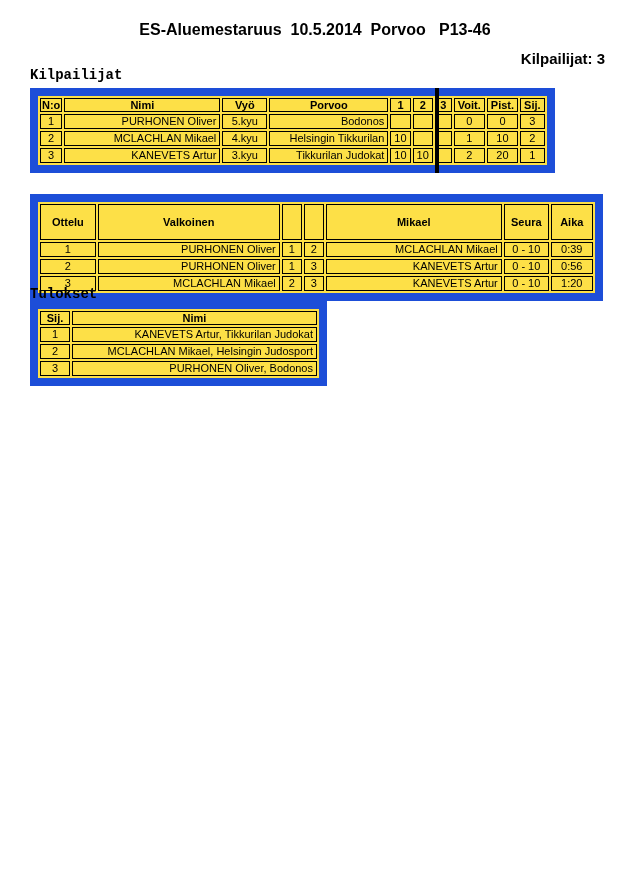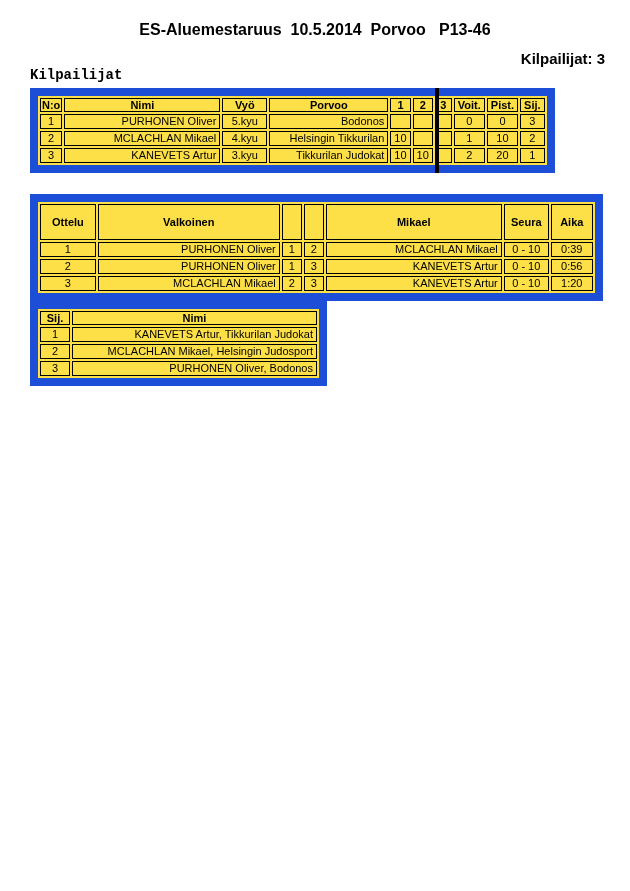--- a/index.html
+++ b/index.html
@@ -187,20 +187,21 @@
           <td class="ac">2</td>
           <td class="ac">3</td>
           <td class="al">KANEVETS Artur</td>
           <td class="ac">0 - 10</td>
           <td class="ac">1:20</td>
         </tr>
       </tbody>
     </table>
   </div>
 
+  <div class="section-title" id="t3-title">Tulokset</div>
 
   <div class="tbl-wrap" id="t3-wrap">
     <table class="tbl">
       <colgroup>
         <col style="width:30px">
           <col style="width:245px">
       </colgroup>
       <thead>
         <tr>
           <th>Sij.</th>

